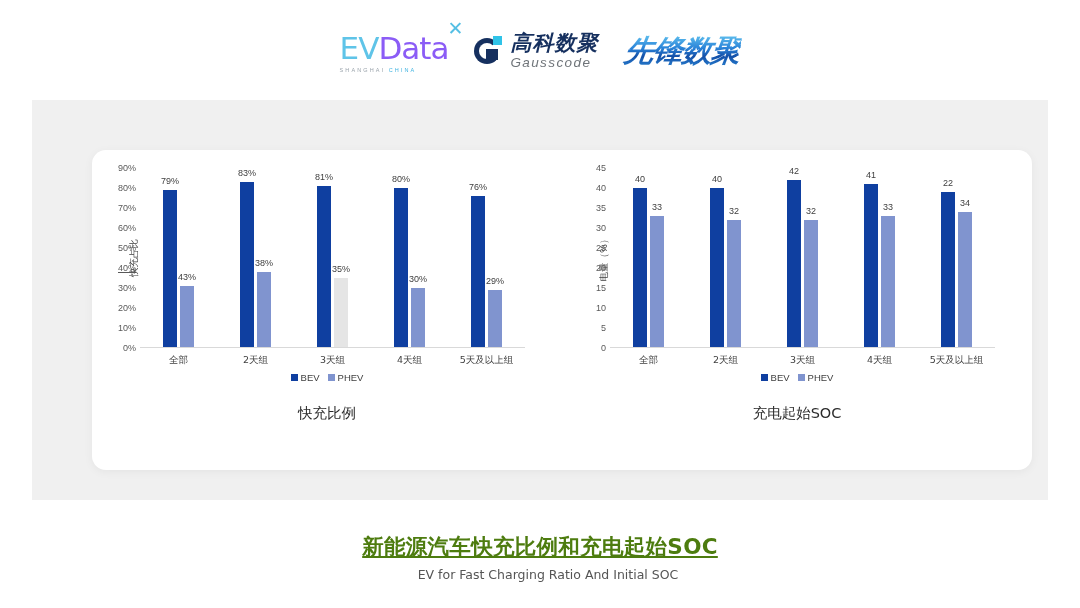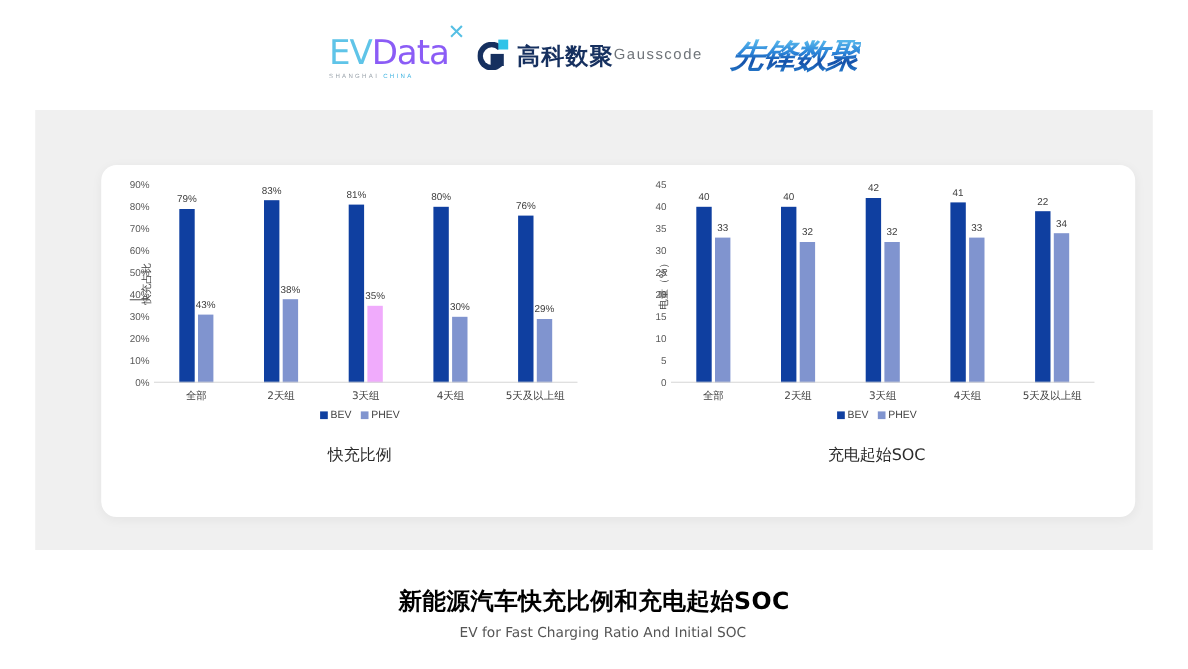--- a/index.html
+++ b/index.html
@@ -50,21 +50,21 @@
     border-top-color: #16305f; border-right-color: transparent;
   }
   .gauss-inner {
     position: absolute; left: 12px; top: 13px; width: 12px; height: 11px;
     background: #16305f;
   }
   .gauss-sq {
     position: absolute; left: 19px; top: 0px; width: 9px; height: 9px;
     background: #2fc3e8;
   }
-  .gauss-text { display: flex; flex-direction: row; line-height: 1; }
+  .gauss-text { display: flex; flex-direction: column; line-height: 1; font-style: italic; }
   .gauss-cn {
     font-size: 21px; font-weight: 700; color: #16305f; letter-spacing: 1px;
     font-family: "DejaVu Sans", sans-serif;
   }
   .gauss-en {
     font-size: 13.5px; color: #6f7479; letter-spacing: 1.4px; margin-top: 2px;
     font-family: "Liberation Sans", sans-serif;
   }
 
   
@@ -151,22 +151,23 @@
     font-family: "Liberation Sans", sans-serif;
   }
   .legend .item { display: flex; align-items: center; gap: 3px; }
   .swatch { width: 7px; height: 7px; display: inline-block; }
   .swatch.bev { background: #0f3fa0; }
   .swatch.phev { background: #8094cf; }
 
   
   .bottom { position: absolute; left: 0; top: 532px; width: 1080px; text-align: center; }
   .main-title {
-    font-size: 21.5px; font-weight: 700; color: #000000; letter-spacing: 0.3px;
-    font-family: "DejaVu Sans", sans-serif;
+    font-size: 21.5px; font-weight: 700; color: #4d7c0f; letter-spacing: 0.3px;
+    font-family: "DejaVu Sans", sans-serif;
+    text-decoration: underline;
   }
   .sub-title {
     margin-top: 6px; font-size: 12.5px; color: #555;
     font-family: "DejaVu Sans", sans-serif;
     padding-left: 16px;
   }
 </style>
 </head>
 <body>
 
@@ -241,21 +242,21 @@
                     <div class="bar phev" style="height: 42.2222%; background: rgb(128, 148, 207);">
                       <span class="val">38%</span>
                     </div>
                   </div>
                 </div>
                 <div class="group">
                   <div class="bars">
                     <div class="bar bev" style="height: 90%; background: rgb(15, 63, 160);">
                       <span class="val">81%</span>
                     </div>
-                    <div class="bar phev" style="height: 38.8889%; background: #f0abfc;">
+                    <div class="bar phev" style="height: 38.8889%; background: #e5e5e5;">
                       <span class="val">35%</span>
                     </div>
                   </div>
                 </div>
                 <div class="group">
                   <div class="bars">
                     <div class="bar bev" style="height: 88.8889%; background: rgb(15, 63, 160);">
                       <span class="val">80%</span>
                     </div>
                     <div class="bar phev" style="height: 33.3333%; background: rgb(128, 148, 207);">

